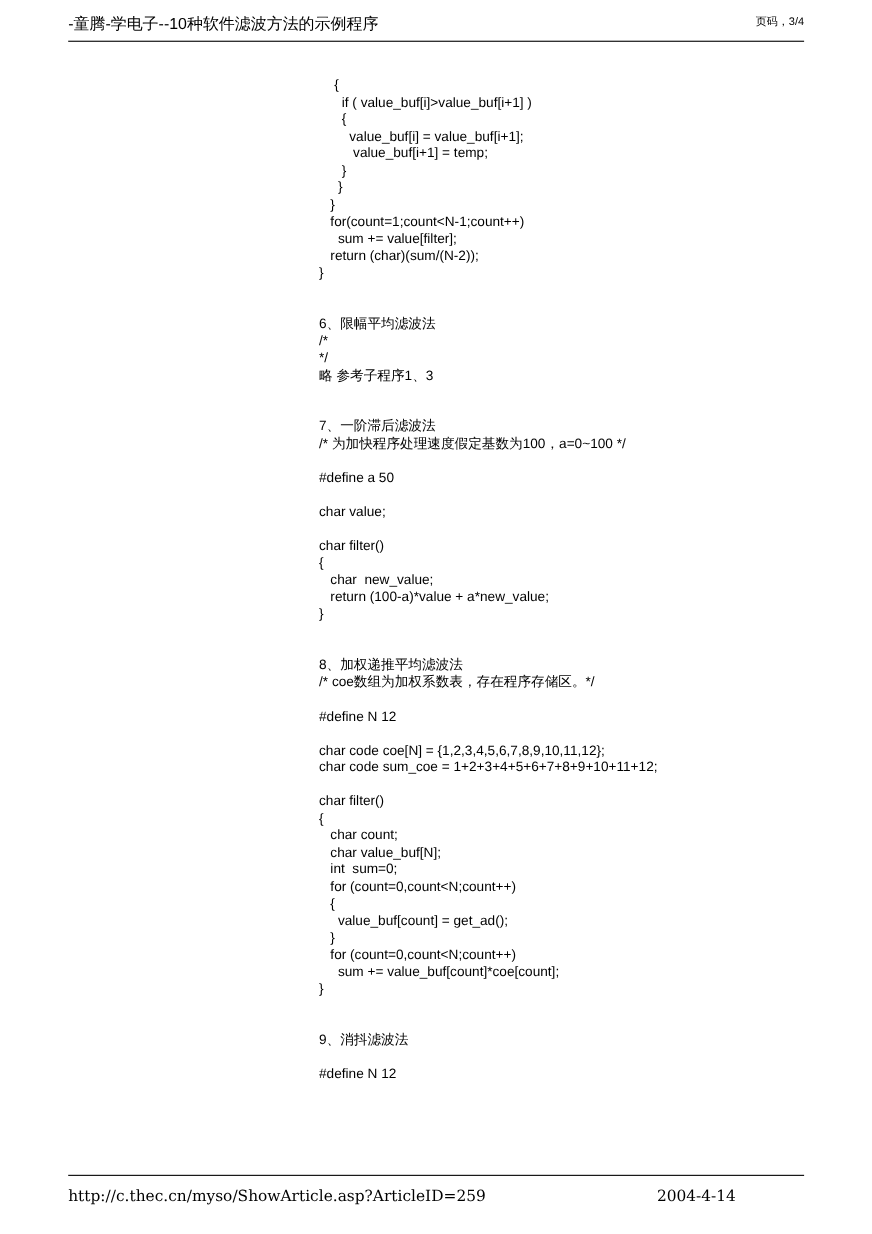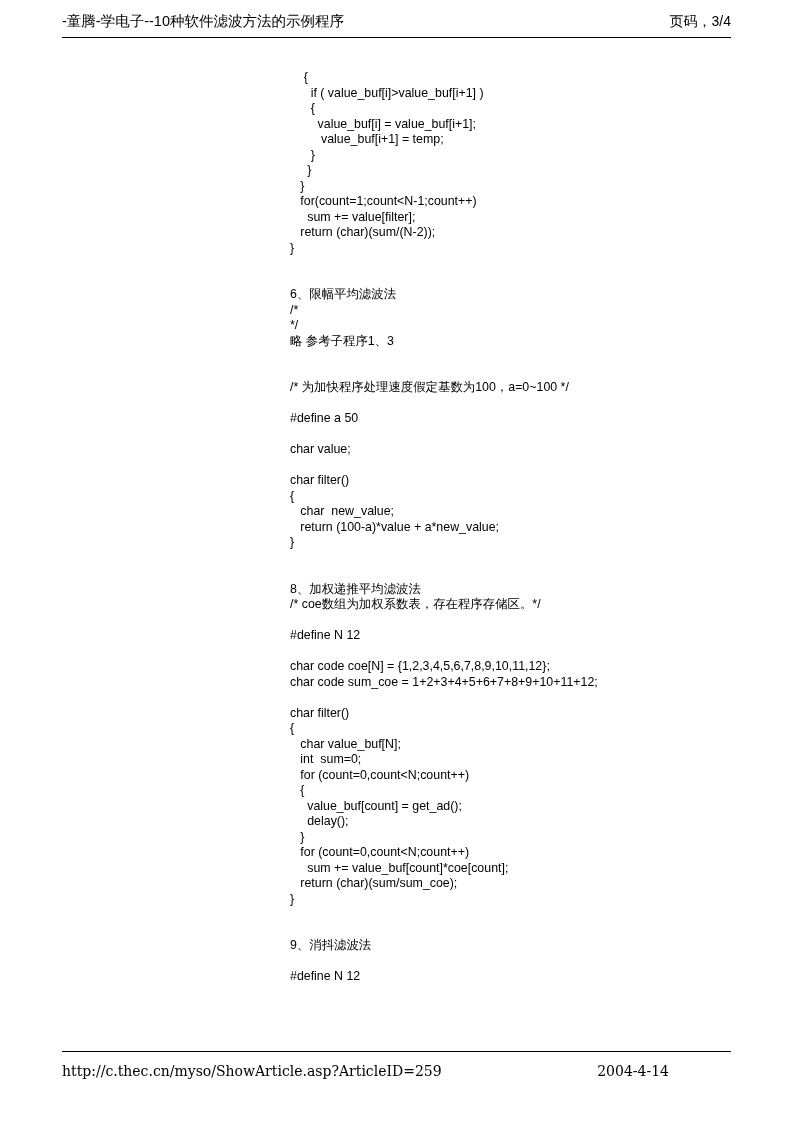--- a/index.html
+++ b/index.html
@@ -36,21 +36,21 @@
     top: 0;
     font-family: "DejaVu Serif", serif;
     font-size: 14.5px;
     white-space: nowrap;
   }
   .header-page {
     position: absolute;
     right: 62px;
     top: 1px;
     font-family: "DejaVu Serif", serif;
-    font-size: 14px;
+    font-size: 10px;
     white-space: nowrap;
   }
   .header-rule {
     position: absolute;
     left: 62px;
     top: 25px;
     width: 669px;
     height: 1px;
     background: #000000;
   }
@@ -72,21 +72,21 @@
     height: 15.5px;
   }
   .cjk {
     font-family: "Liberation Sans", "DejaVu Sans", sans-serif;
   }
 
   
   .footer {
     position: absolute;
     left: 0;
-    bottom: 17px;
+    bottom: 0;
     width: 731px;
     height: 60px;
   }
   .footer-rule {
     position: absolute;
     left: 62px;
     top: 6px;
     width: 669px;
     height: 1px;
     background: #000000;
@@ -133,20 +133,21 @@
       <div class="line cjk">   return (char)(sum/(N-2));</div>
       <div class="line cjk">}</div>
       <div class="blank"></div>
       <div class="blank"></div>
       <div class="line cjk">6、限幅平均滤波法</div>
       <div class="line cjk">/*</div>
       <div class="line cjk">*/</div>
       <div class="line cjk">略 参考子程序1、3</div>
       <div class="blank"></div>
       <div class="blank"></div>
+      <div class="line cjk">7、一阶滞后滤波法</div>
       <div class="line cjk">/* 为加快程序处理速度假定基数为100，a=0~100 */</div>
       <div class="blank"></div>
       <div class="line cjk">#define a 50</div>
       <div class="blank"></div>
       <div class="line cjk">char value;</div>
       <div class="blank"></div>
       <div class="line cjk">char filter()</div>
       <div class="line cjk">{</div>
       <div class="line cjk">   char  new_value;</div>
       <div class="line cjk">   return (100-a)*value + a*new_value;</div>
@@ -156,30 +157,29 @@
       <div class="line cjk">8、加权递推平均滤波法</div>
       <div class="line cjk">/* coe数组为加权系数表，存在程序存储区。*/</div>
       <div class="blank"></div>
       <div class="line cjk">#define N 12</div>
       <div class="blank"></div>
       <div class="line cjk">char code coe[N] = {1,2,3,4,5,6,7,8,9,10,11,12};</div>
       <div class="line cjk">char code sum_coe = 1+2+3+4+5+6+7+8+9+10+11+12;</div>
       <div class="blank"></div>
       <div class="line cjk">char filter()</div>
       <div class="line cjk">{</div>
+      <div class="line cjk">   char count;</div>
       <div class="line cjk">   char value_buf[N];</div>
       <div class="line cjk">   int  sum=0;</div>
       <div class="line cjk">   for (count=0,count&lt;N;count++)</div>
       <div class="line cjk">   {</div>
       <div class="line cjk">     value_buf[count] = get_ad();</div>
-      <div class="line cjk">     delay();</div>
       <div class="line cjk">   }</div>
       <div class="line cjk">   for (count=0,count&lt;N;count++)</div>
       <div class="line cjk">     sum += value_buf[count]*coe[count];</div>
-      <div class="line cjk">   return (char)(sum/sum_coe);</div>
       <div class="line cjk">}</div>
       <div class="blank"></div>
       <div class="blank"></div>
       <div class="line cjk">9、消抖滤波法</div>
       <div class="blank"></div>
       <div class="line cjk">#define N 12</div>
     </div>
 
   <div class="footer">
     <div class="footer-rule"></div>

